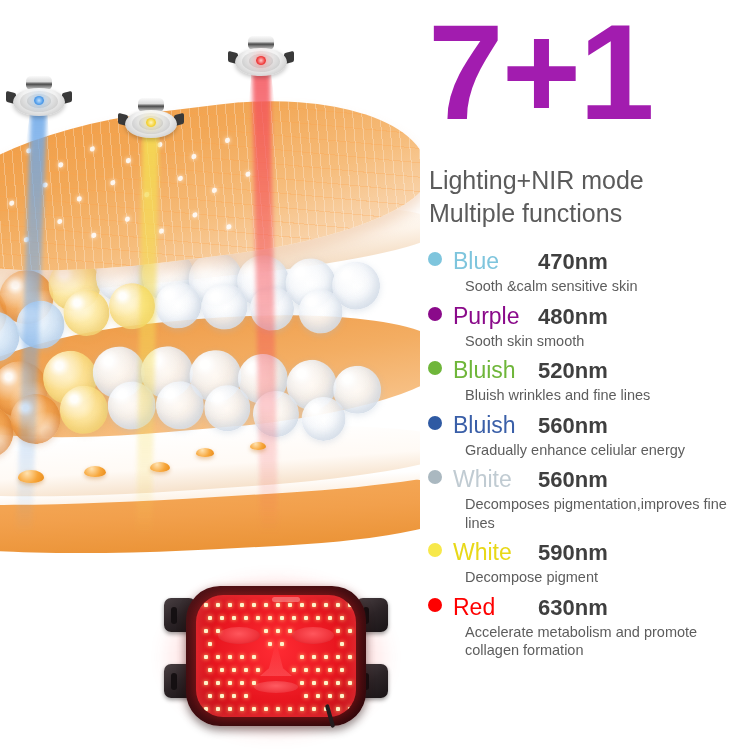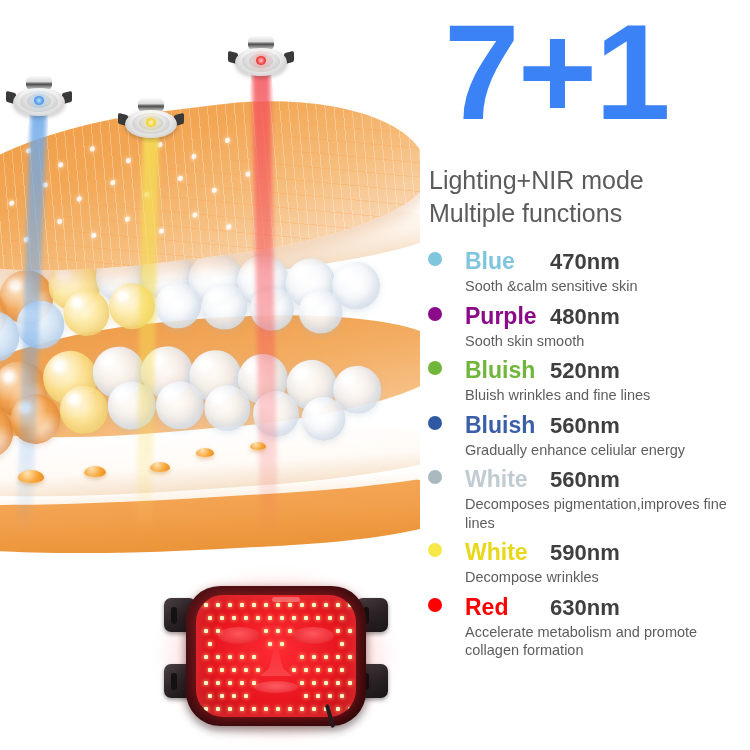--- a/index.html
+++ b/index.html
@@ -194,39 +194,39 @@
     background:#241c1e;transform:rotate(-16deg);
   }
   .led-dot{
     position:absolute;width:4px;height:4px;border-radius:1px;
     background:#fff3c8;box-shadow:0 0 4px #ffe68a;
   }
 
   
   #panel{position:absolute;left:420px;top:0;width:330px;height:750px;}
   #headline{
-    position:absolute;left:24px;top:4px;
-    font-size:136px;line-height:1;font-weight:700;color:#3b82f6;
+    position:absolute;left:8px;top:4px;
+    font-size:136px;line-height:1;font-weight:700;color:#a21caf;
     letter-spacing:-2px;
   }
   #subtitle{
     position:absolute;left:9px;top:164px;width:300px;
     font-size:25px;line-height:1.33;color:#5b5b5b;font-weight:400;
   }
   #subtitle div{white-space:nowrap;}
 
   #list{position:absolute;left:0;top:248px;width:330px;}
   .item{position:relative;margin-bottom:7px;}
   .item-head{display:flex;align-items:baseline;height:28px;}
   .dot{
     width:14px;height:14px;border-radius:50%;flex:0 0 14px;
     position:relative;top:-3px;margin-left:8px;
   }
   .cname{
-    font-size:23px;font-weight:700;margin-left:23px;
+    font-size:23px;font-weight:400;margin-left:11px;
     display:inline-block;
   }
   .cnm{
     font-size:22px;font-weight:700;color:#3f3f3f;
     display:inline-block;
   }
   .cdesc{
     font-size:14.5px;color:#5d5d5d;line-height:1.28;
     margin-left:45px;margin-top:1px;max-width:272px;
   }
@@ -511,21 +511,21 @@
         </div>
         <div class="cdesc">Decomposes pigmentation,improves fine lines</div>
       </div>
 
       <div class="item">
         <div class="item-head">
           <span class="dot" style="background:#f7e84a"></span>
           <span class="cname" style="color:#e8d818;width:85px">White</span>
           <span class="cnm">590nm</span>
         </div>
-        <div class="cdesc">Decompose wrinkles</div>
+        <div class="cdesc">Decompose pigment</div>
       </div>
 
       <div class="item">
         <div class="item-head">
           <span class="dot" style="background:#fe0000"></span>
           <span class="cname" style="color:#fe0000;width:85px">Red</span>
           <span class="cnm">630nm</span>
         </div>
         <div class="cdesc">Accelerate metabolism and promote collagen formation</div>
       </div>

